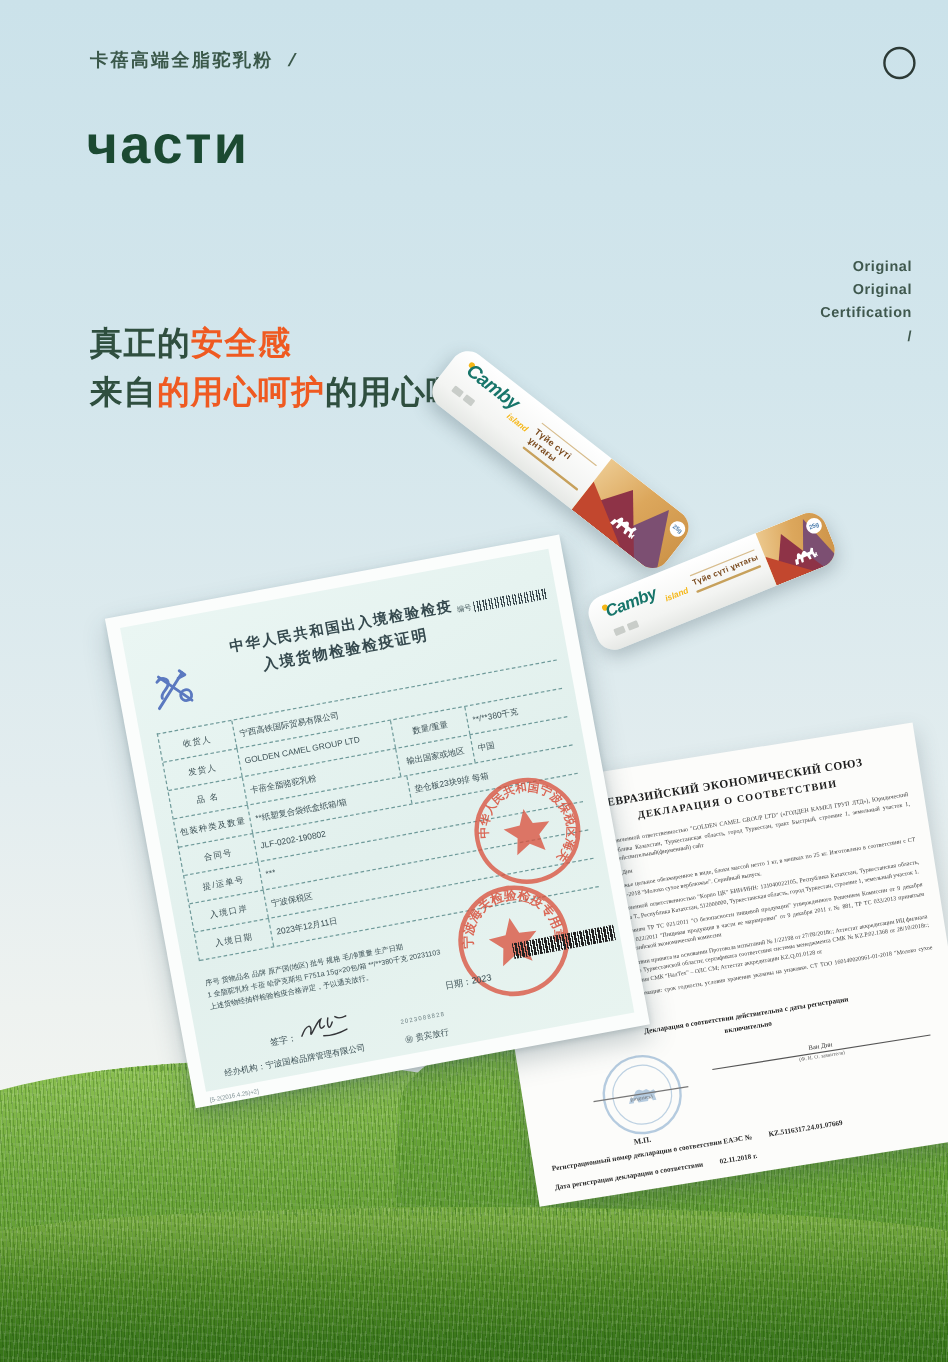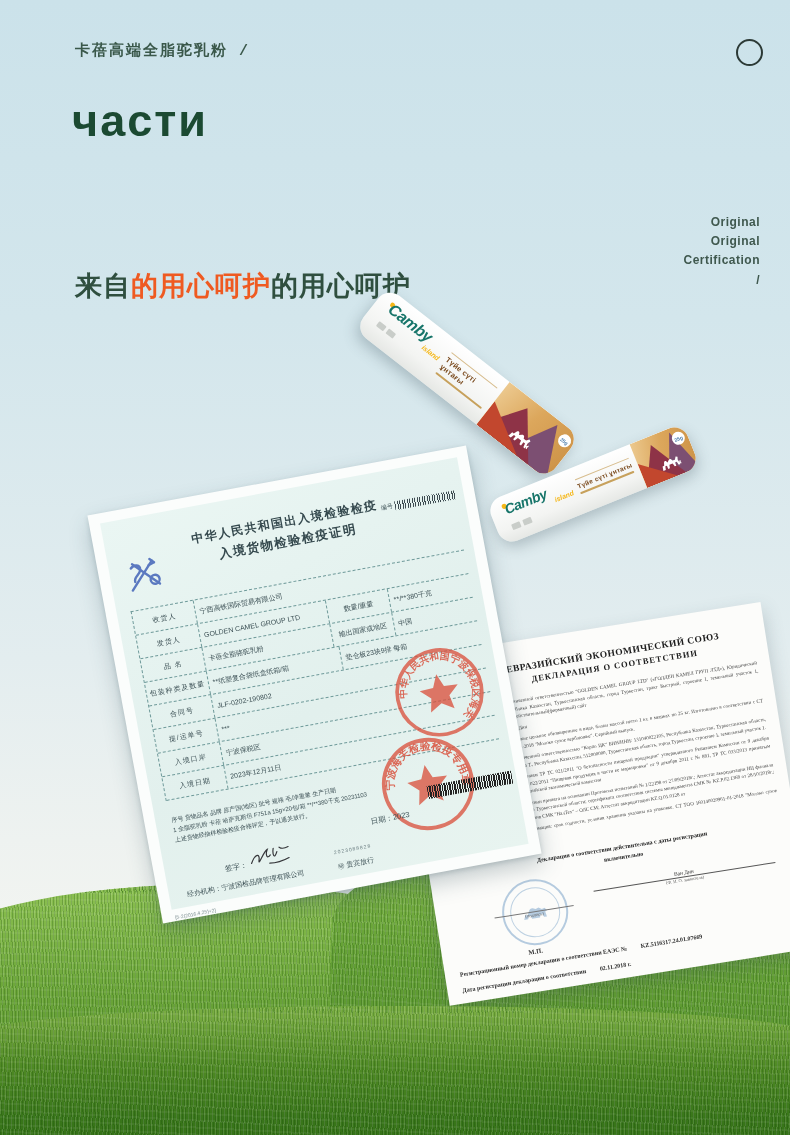--- a/index.html
+++ b/index.html
@@ -122,20 +122,21 @@
 <div class="abs hero-title">
   <div>части</div>
 </div>
 <div class="abs hero-en">
   <div>Original</div>
   <div>Original</div>
   <div>Certification</div>
   <div>/</div>
 </div>
 <div class="abs hero-sub">
+  <div><span>真正的</span><span class="accent">安全感</span></div>
   <div><span>来自</span><span class="accent">的用心呵护</span><span>的用心呵护</span></div>
 </div>
 
 <div class="abs hill hill-left g-tex g-fringe"></div>
 <div class="abs hill hill-right g-tex g-fringe"></div>
 
 <div class="abs ru-doc">
   <div class="eac">EAC</div>
   <div class="ru-title" style="top:22px;font-size:9.5px;letter-spacing:.5px;">ЕВРАЗИЙСКИЙ ЭКОНОМИЧЕСКИЙ СОЮЗ</div>
   <div class="ru-title" style="top:35px;font-size:8.5px;letter-spacing:1px;">ДЕКЛАРАЦИЯ О СООТВЕТСТВИИ</div>

